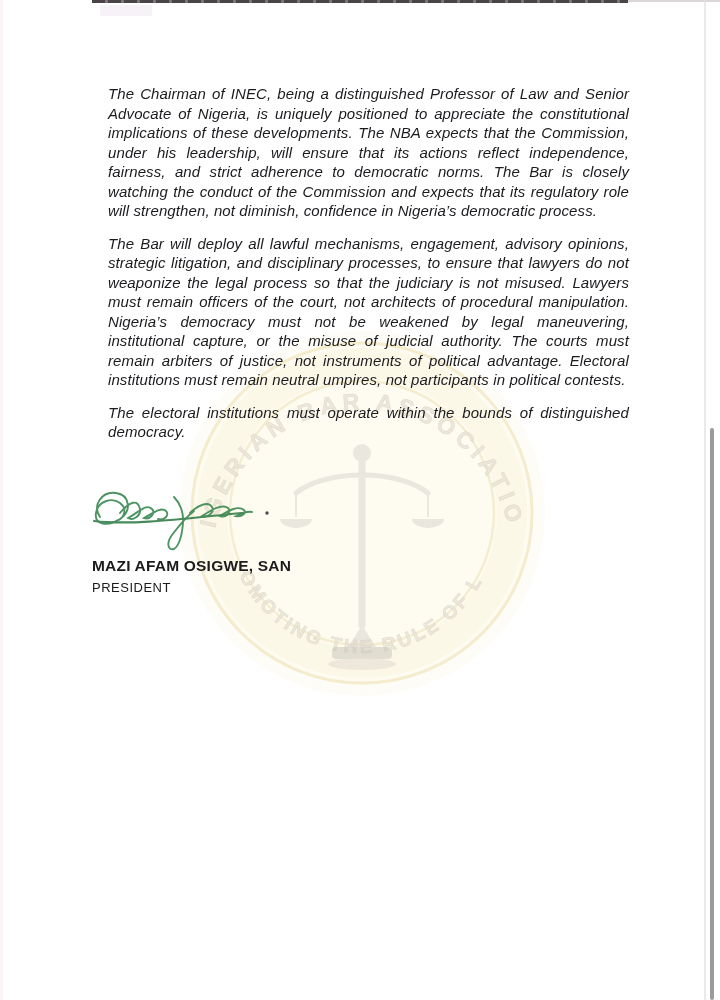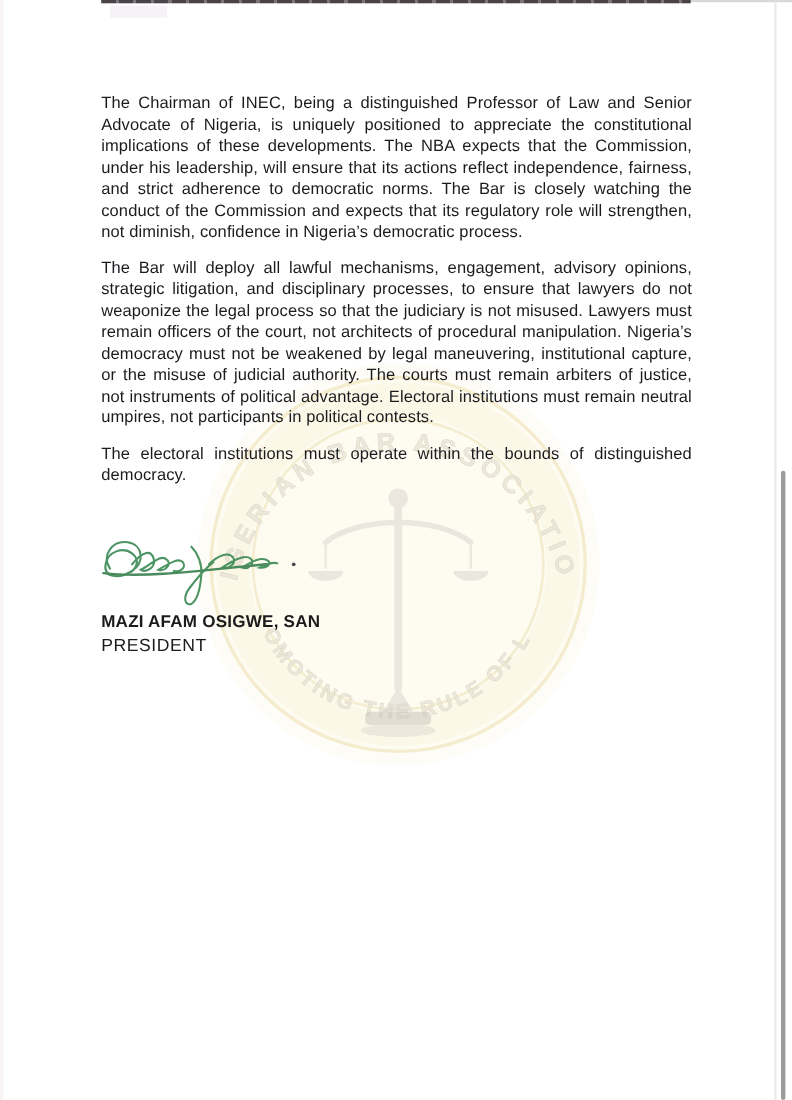--- a/index.html
+++ b/index.html
@@ -28,30 +28,31 @@
   .left-edge{
     position:absolute;left:0;top:0;width:3px;height:1000px;
     background:#f5eff0;opacity:.6;
   }
   
   .content{
     position:absolute;left:92px;top:84px;width:537px;
     color:#1b1b1f;
   }
   .content p{
-    margin:0 0 13px 0;
+    margin:0 0 13px 16px;
     font-size:15px;
     line-height:19.5px;
     text-align:justify;
     letter-spacing:.1px;
+    font-style:italic;
   }
   .sig-block{position:absolute;left:86px;top:483px;width:200px;height:72px;}
   .name-block{position:absolute;left:92px;top:556px;color:#1b1b1d;}
   .name-line{font-weight:bold;font-size:15.5px;letter-spacing:.2px;line-height:19px;}
-  .title-line{font-size:16px;letter-spacing:.5px;line-height:19px;margin-top:3px;}
+  .title-line{font-size:13px;letter-spacing:.5px;line-height:19px;margin-top:3px;}
   
   .watermark{position:absolute;left:176px;top:327px;width:372px;height:372px;}
   
   .scroll-track{
     position:absolute;left:704px;top:0;width:2px;height:1000px;
     background:#e3dfe1;opacity:.7;
   }
   .scroll-thumb{
     position:absolute;left:710px;top:428px;width:4px;height:572px;
     background:#9d9a9c;border-radius:2px;

